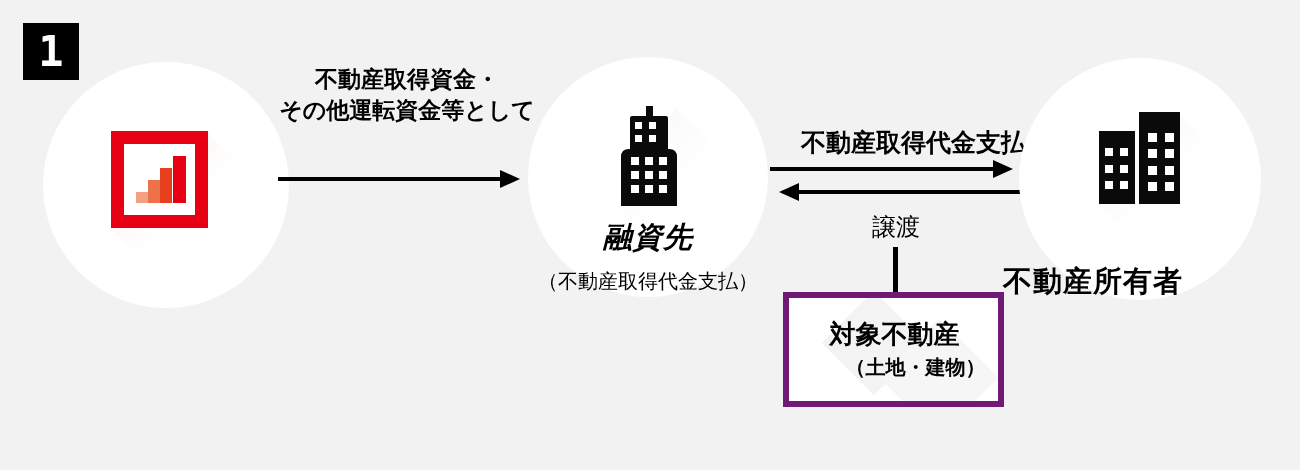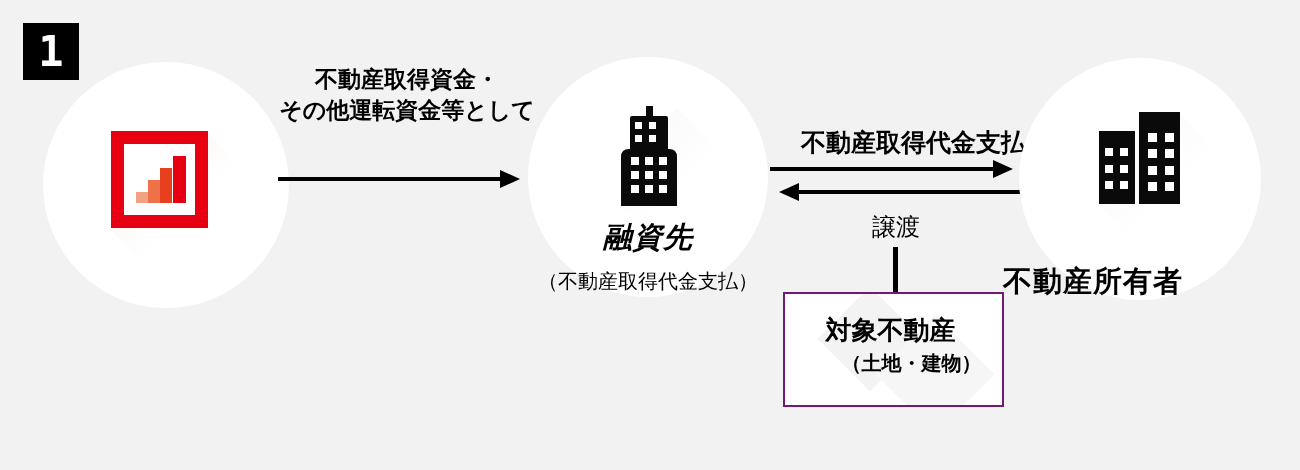--- a/index.html
+++ b/index.html
@@ -70,21 +70,21 @@
     border-top:9px solid transparent;border-bottom:9px solid transparent;
     border-right:20px solid #000;
   }
   .arrow-loan{left:278px;top:170px;width:242px;}
   .arrow-payment{left:770px;top:160px;width:243px;}
   .arrow-transfer{left:779px;top:183px;width:242px;}
   
   .connector{position:absolute;left:893px;top:247px;width:5px;height:46px;background:#000;}
   .property-box{
     position:absolute;left:783px;top:292px;width:221px;height:115px;
-    box-sizing:border-box;border:2px solid #701a75;background:#fff;overflow:hidden;
+    box-sizing:border-box;border:6px solid #701a75;background:#fff;overflow:hidden;
   }
   .property-box .diamond{position:absolute;transform:rotate(45deg);}
   .property-box .d1{left:48px;top:8px;width:74px;height:74px;background:#f3f3f3;}
   .property-box .d2{left:108px;top:38px;width:84px;height:84px;background:#f6f6f6;}
   .box-title{left:0;top:19px;width:211px;font-weight:700;font-size:26px;}
   .box-sub{left:0;top:56px;width:253px;font-weight:700;font-size:20px;}
 </style>
 </head>
 <body>
 

